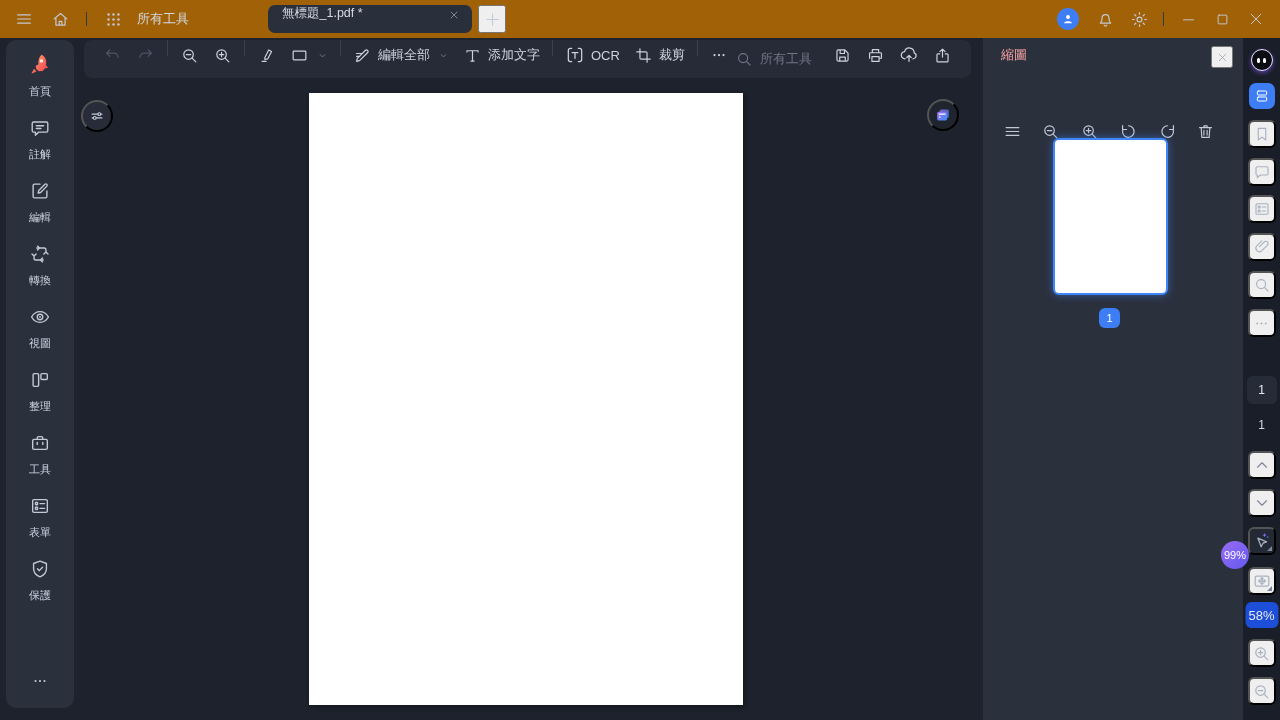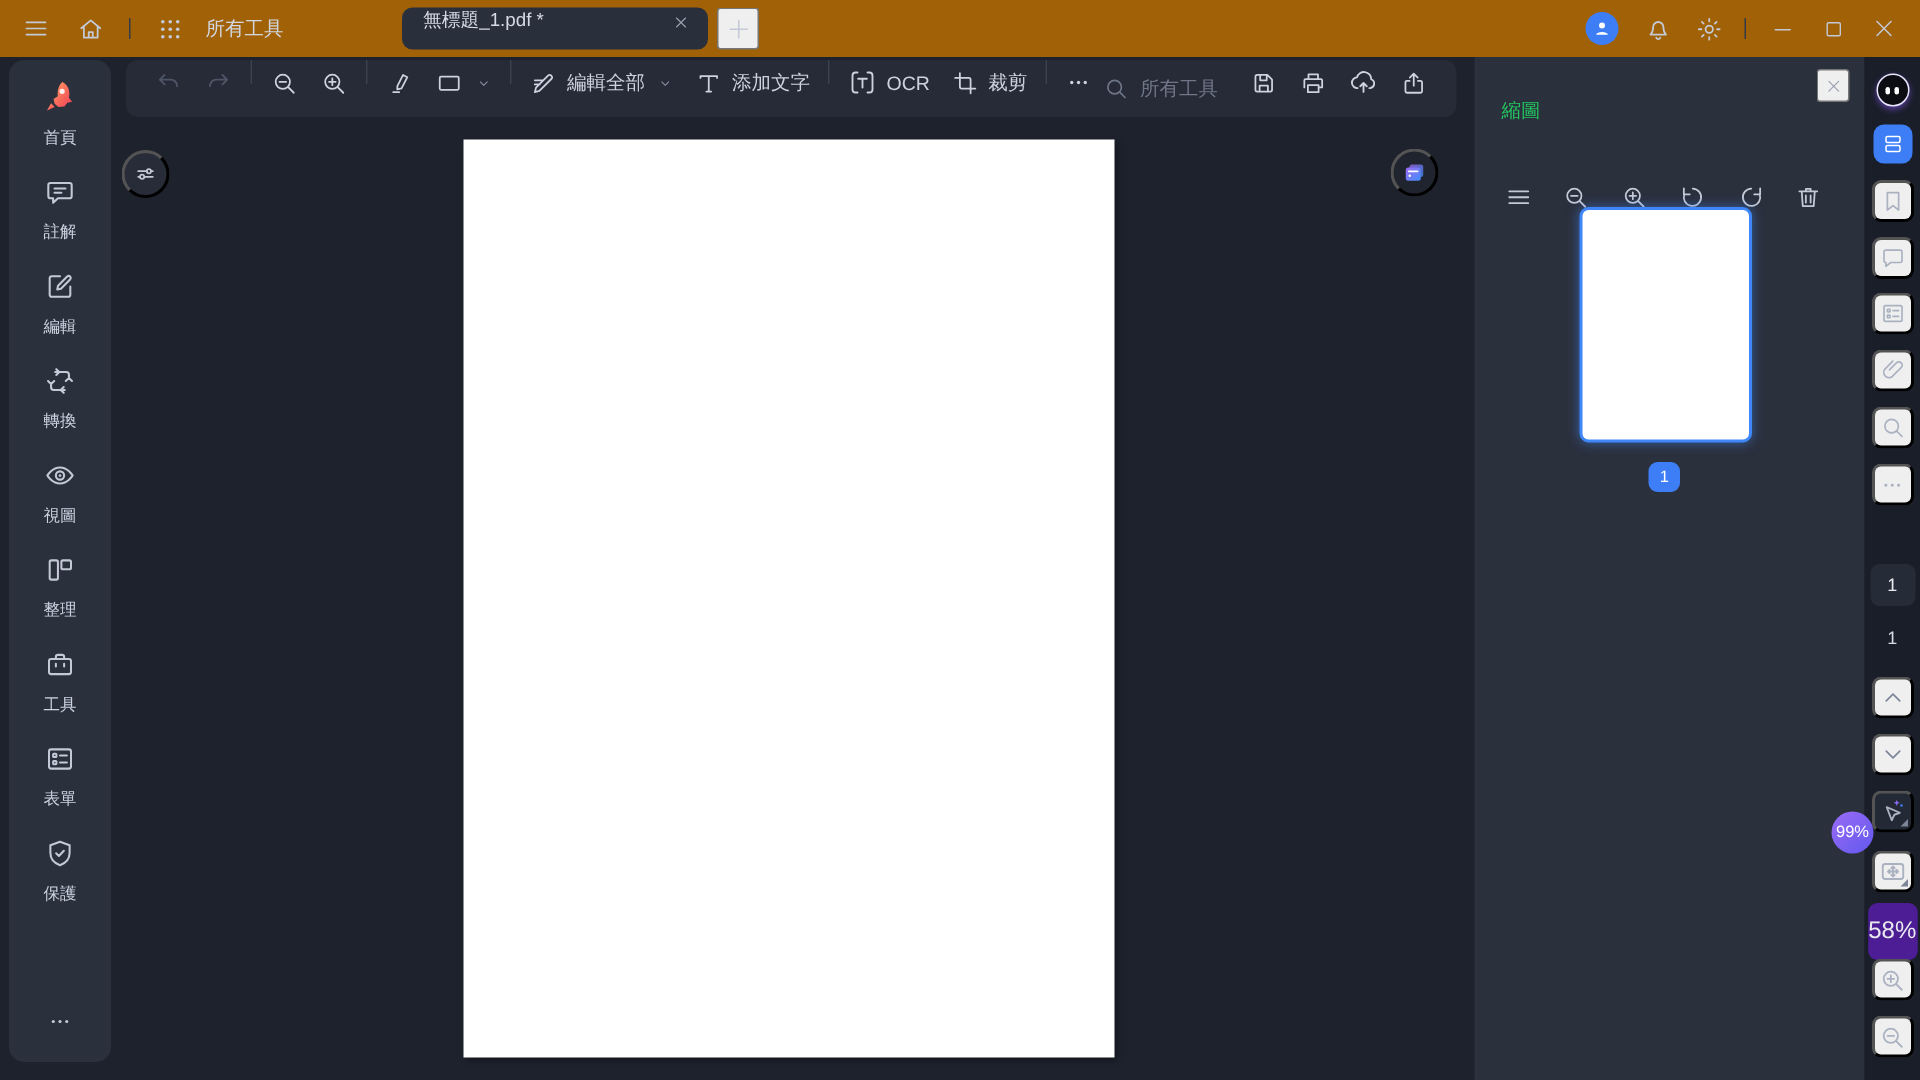--- a/index.html
+++ b/index.html
@@ -80,21 +80,21 @@
     display:flex; align-items:center; justify-content:center;
   }
   .fab.sliders { left:81px; top:100px; background:#272c38; color:#c3c9d6; }
   .fab.aifiles { left:927px; top:99px; background:#20242e; }
 
   
   .thumbpanel {
     position:absolute; left:983px; top:38px; width:260px; height:682px;
     background:#2b303d;
   }
-  .tp-title { position:absolute; left:18px; top:27px; font-size:13px; color:#22c55e; }
+  .tp-title { position:absolute; left:18px; top:8px; font-size:13px; color:#fca5a5; }
   .tp-close { position:absolute; right:10px; top:8px; width:22px; height:22px; display:flex; align-items:center; justify-content:center; color:#9aa2b2; }
   .tp-tools { position:absolute; left:16px; right:24px; top:80px; display:flex; justify-content:space-between; color:#c3c9d6; }
   .tp-tools .ibtn { width:26px; height:26px; }
   .thumb {
     position:absolute; left:70px; top:100px; width:115px; height:157px;
     background:#ffffff; border:2px solid #3f86f8; border-radius:6px;
     box-shadow:0 0 8px rgba(63,134,248,.55);
   }
   .thumb-badge {
     position:absolute; left:116px; top:270px; min-width:21px; height:20px;
@@ -117,22 +117,22 @@
   .bot i { width:3px; height:5px; background:#fff; border-radius:1.5px; }
   .bluepanel {
     width:26px; height:26px; border-radius:7px; background:#3d7ef7;
     display:flex; align-items:center; justify-content:center; color:#fff;
   }
   .pgbox {
     background:#262b38; border-radius:6px; width:30px; height:28px;
     font-size:12px; color:#e8eaf0;
   }
   .zoombox {
-    background:#4c1d95; border-radius:6px; width:33px; height:38px;
-    font-size:16px; color:#e8eaf0;
+    background:#1d4ed8; border-radius:6px; width:33px; height:26px;
+    font-size:13px; color:#e8eaf0;
   }
   .selbtn { background:#242936; position:relative; }
   .corner {
     position:absolute; right:2px; bottom:2px; width:0; height:0;
     border-left:5px solid transparent; border-bottom:5px solid #7d8698;
   }
   .zoombadge {
     position:absolute; left:1221px; top:541px; width:28px; height:28px; border-radius:50%;
     background:linear-gradient(135deg,#9a6cf6,#6158ee);
     color:#fff; font-size:11px; display:flex; align-items:center; justify-content:center;

